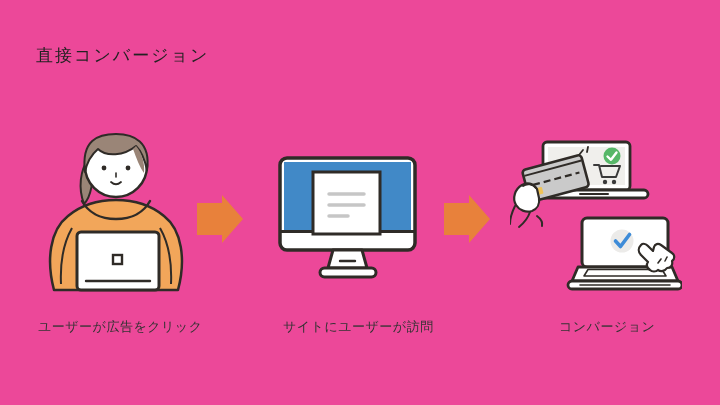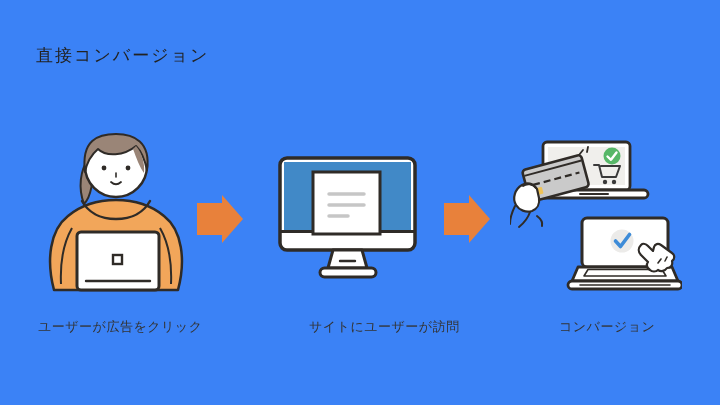--- a/index.html
+++ b/index.html
@@ -2,21 +2,21 @@
 <html><head>
 <meta charset="utf-8">
 <style>
   * { margin: 0; padding: 0; box-sizing: border-box; }
   html, body { background: #ffffff; }
   body { font-family: "Liberation Sans", "DejaVu Sans", sans-serif; }
   .canvas {
     position: relative;
     width: 720px;
     height: 405px;
-    background: #3b82f6;
+    background: #ec4899;
     overflow: hidden;
   }
   .title {
     position: absolute;
     left: 36px;
     top: 44px;
     font-size: 17px;
     letter-spacing: 2px;
     color: #222222;
     font-weight: 500;
@@ -36,21 +36,21 @@
   .arrow svg polygon { fill: #E8813B; }
   .step-label {
     position: absolute;
     top: 318px;
     font-size: 13px;
     letter-spacing: 0.5px;
     color: #333333;
     white-space: nowrap;
   }
   .label-1 { left: 38px; }
-  .label-2 { left: 283px; margin-left: 26px; }
+  .label-2 { left: 283px; }
   .label-3 { left: 540px; margin-left: 19px; }
 </style>
 </head>
 <body>
 
 <div class="canvas">
 
   <div class="title">直接コンバージョン</div>
 
   <svg class="figure fig-person" viewBox="0 0 160 200" xmlns="http://www.w3.org/2000/svg">

